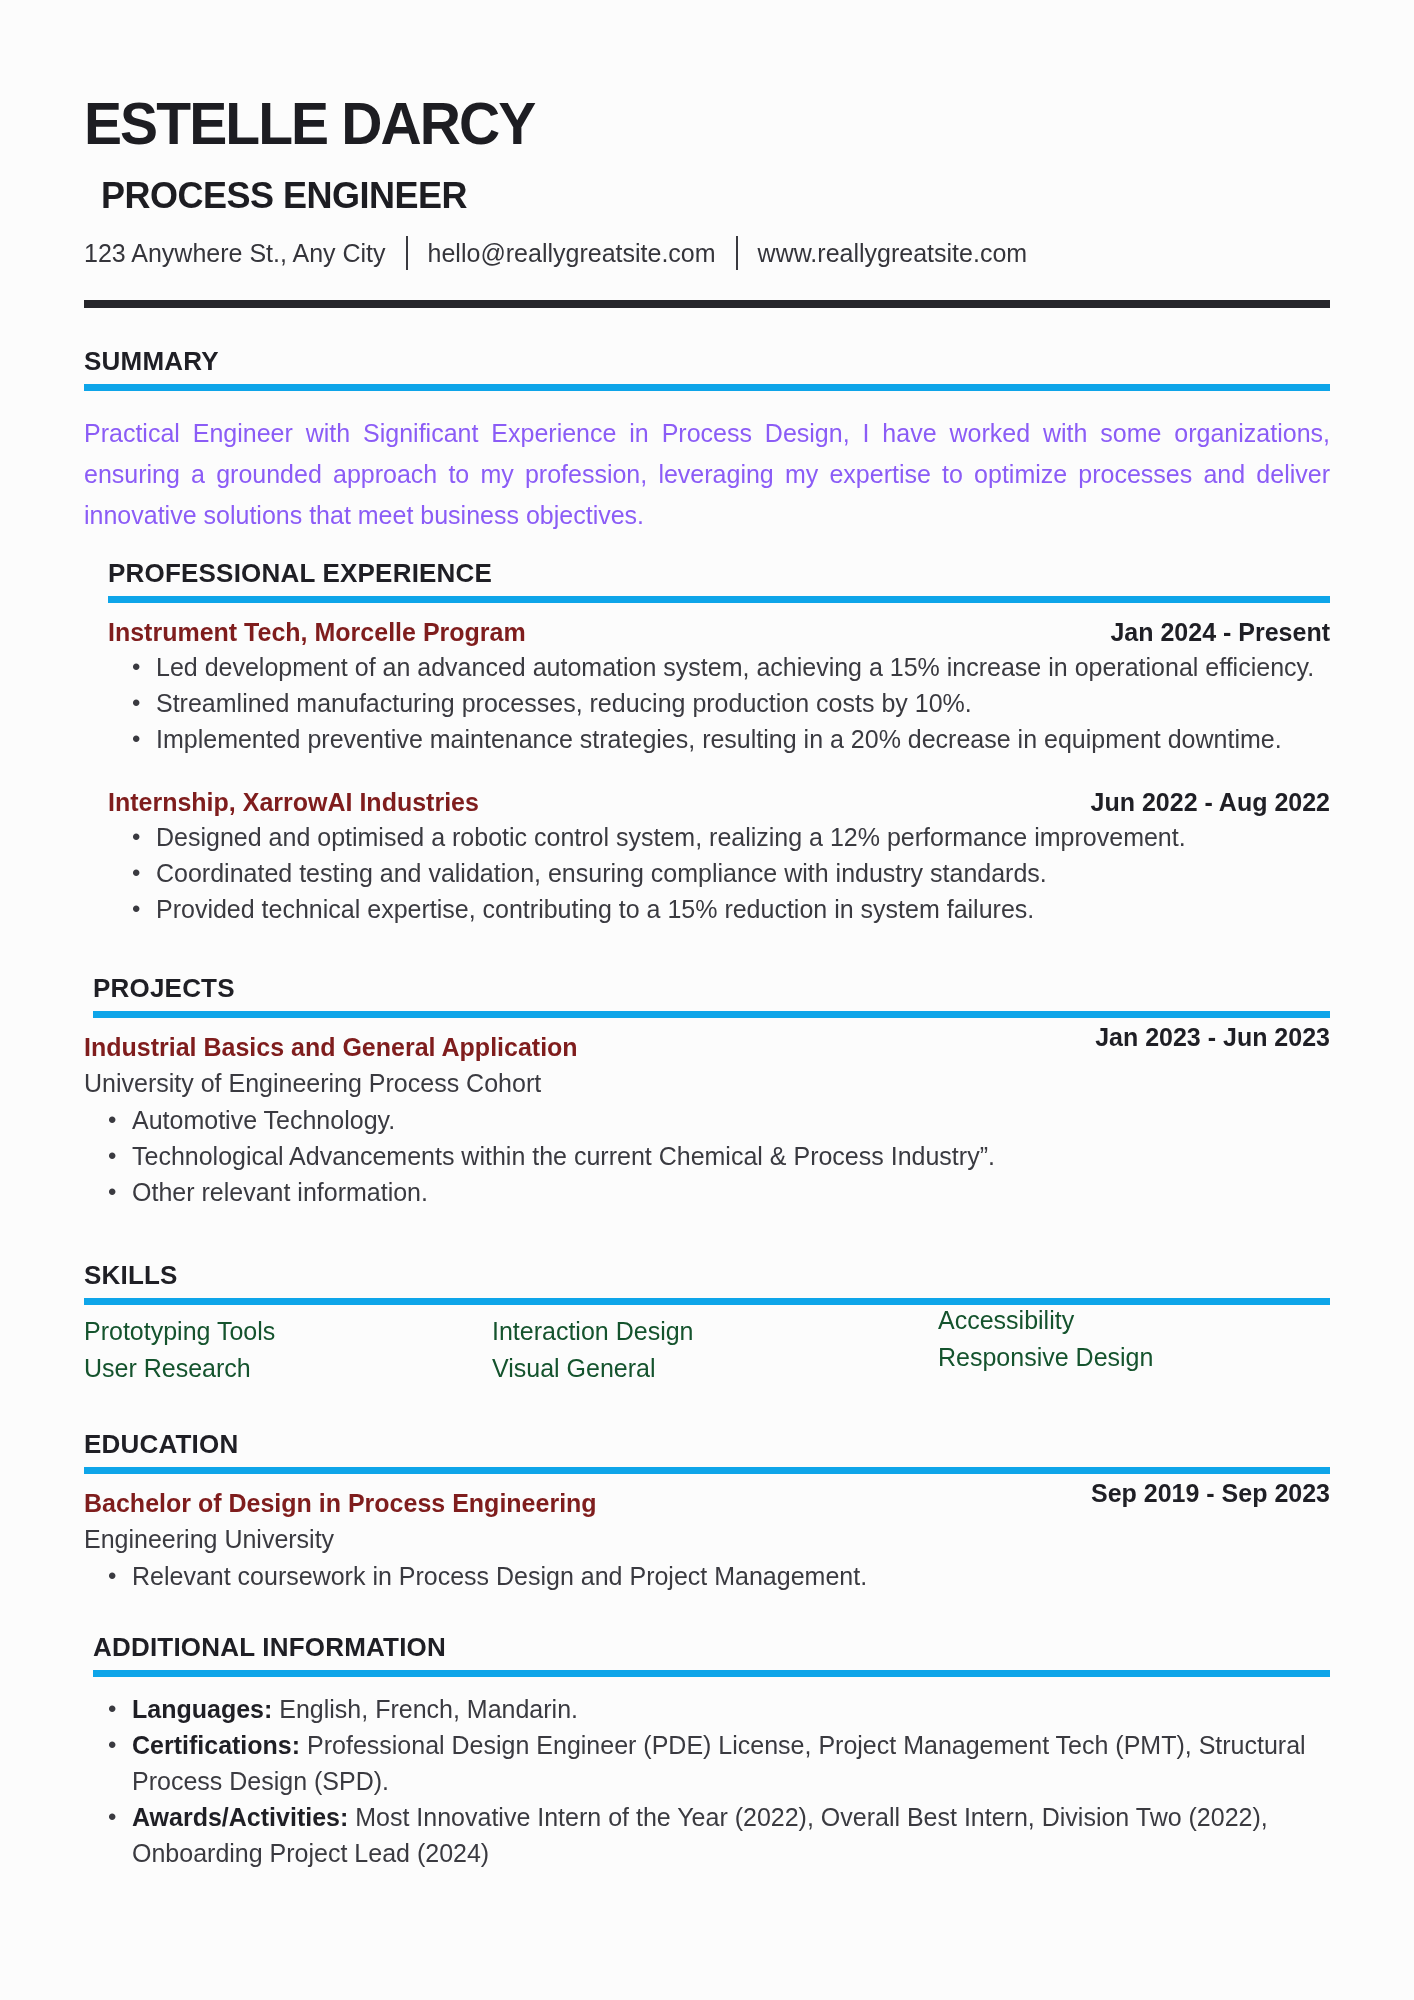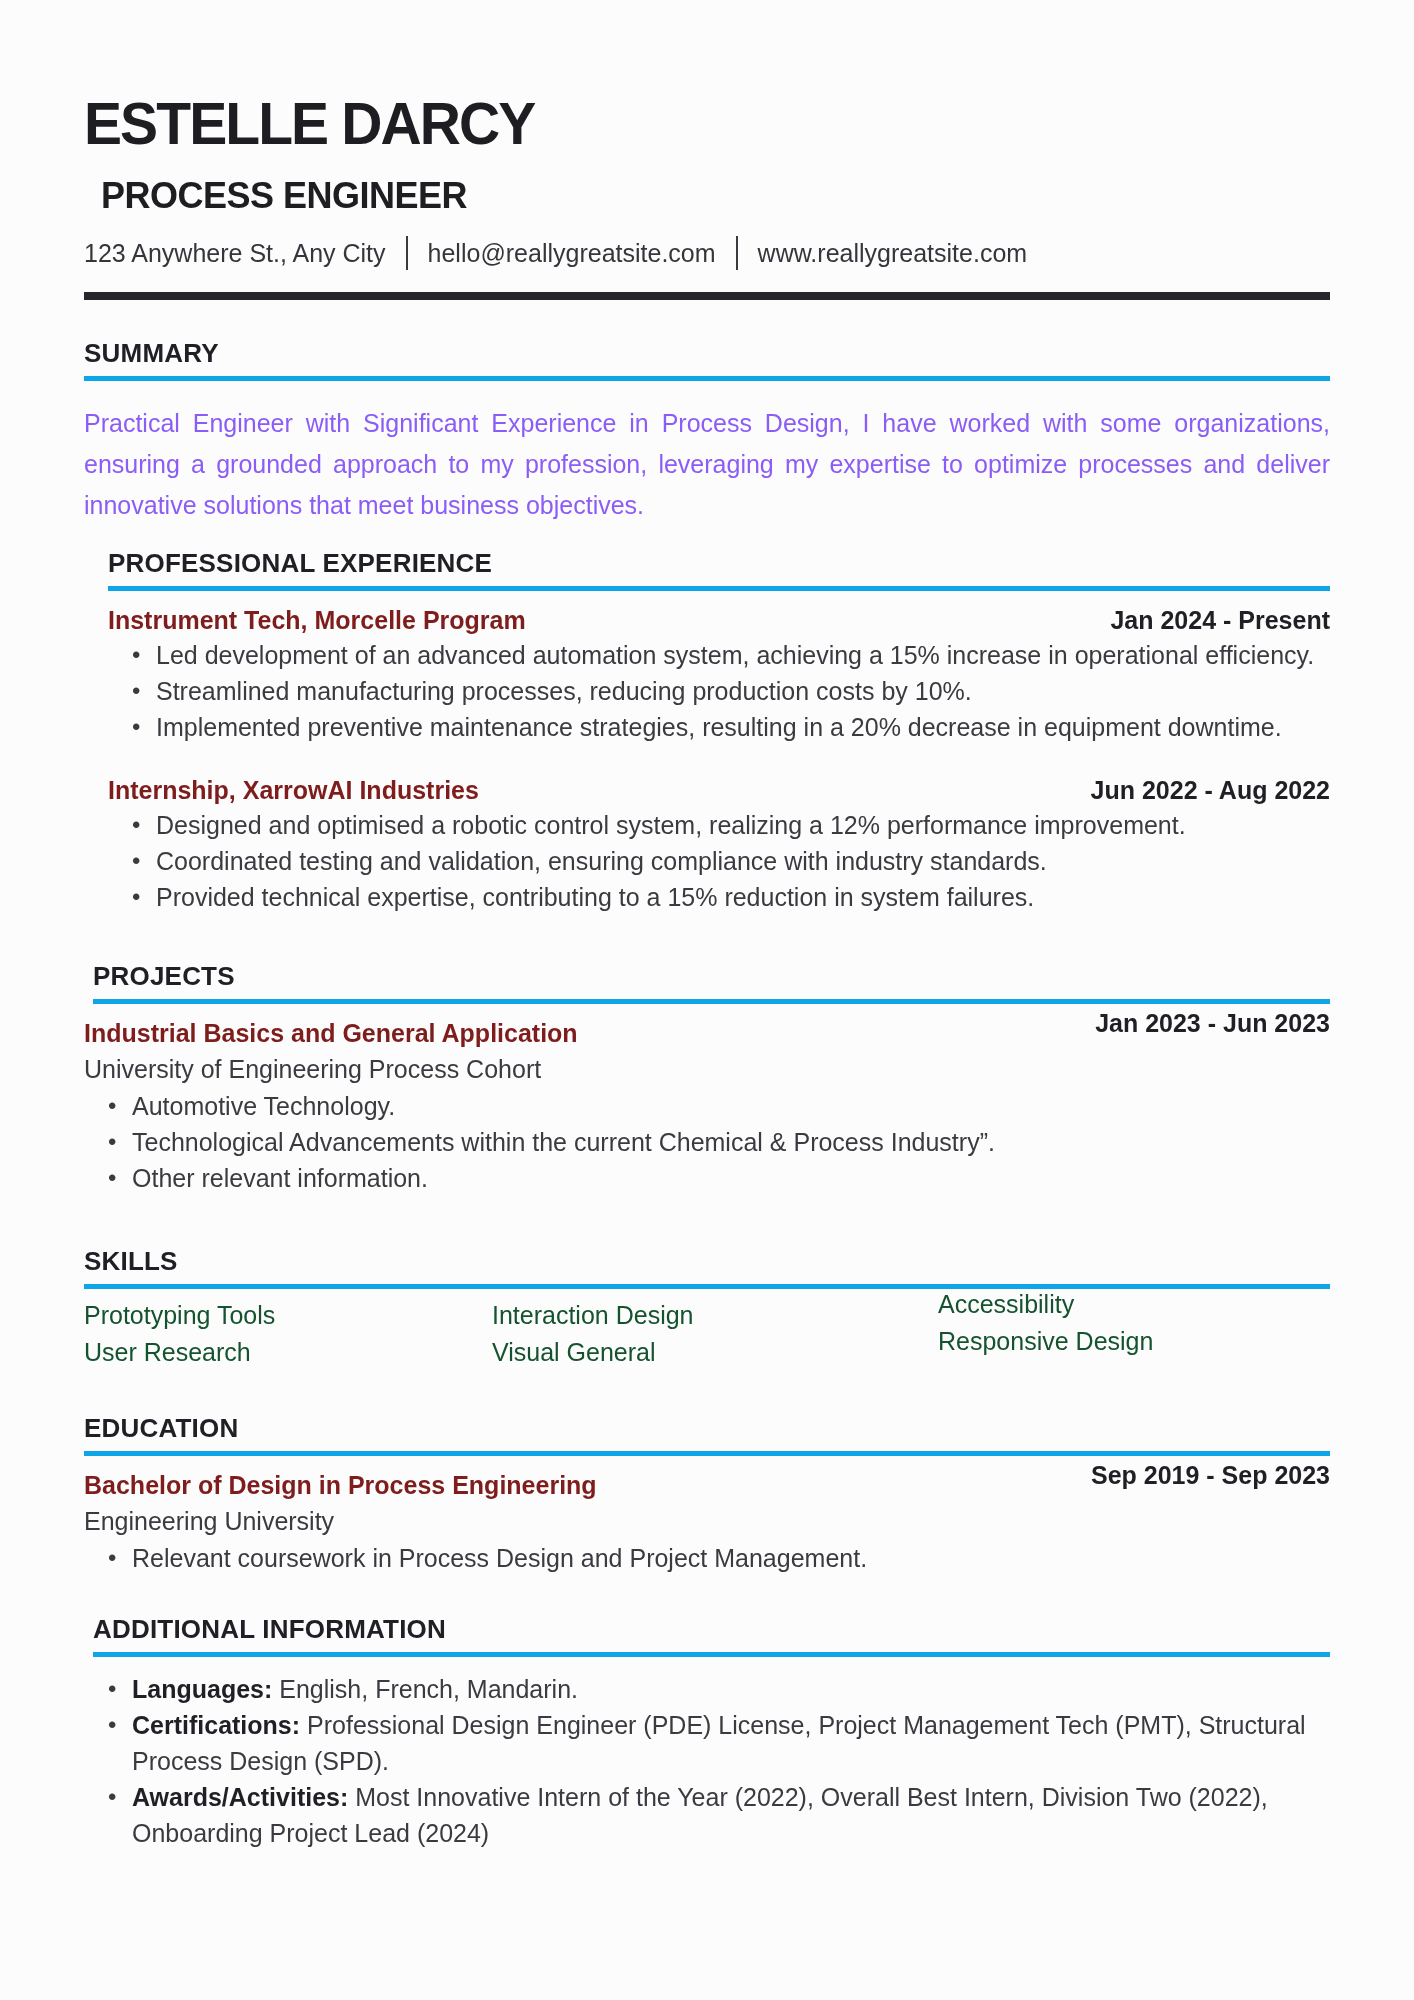--- a/index.html
+++ b/index.html
@@ -22,31 +22,31 @@
     white-space: nowrap;
   }
   .role {
     margin: 0 0 22px 17px;
     font-size: 36px; line-height: 1; font-weight: bold;
     letter-spacing: -0.5px; color: #1d1d22;
   }
   .contact {
     display: flex; align-items: center; gap: 20px;
     font-size: 25px; line-height: 32px; color: #35353b;
-    margin-bottom: 22px;
+    margin-bottom: 30px;
     text-align: center;
   }
   .vdiv { width: 2px; height: 34px; background: #3a3a40; flex: 0 0 auto; }
   .thick-rule { height: 8px; background: #26262b; margin-bottom: 40px; }
 
   
   h2.sec-head {
     margin: 0; font-size: 26px; line-height: 1; font-weight: bold;
     color: #1f1f25; letter-spacing: 0.2px;
-    padding-bottom: 10px; border-bottom: 5px solid #0ea5e9;
+    padding-bottom: 10px; border-bottom: 7px solid #0ea5e9;
   }
   .inset h2.sec-head { margin-left: 9px; }
 
   .sec-summary { margin-top: 0; }
   .sec-experience { margin-top: 24px; margin-left: 24px; }
   .sec-projects { margin-top: 48px; }
   .sec-skills { margin-top: 52px; }
   .sec-education { margin-top: 44px; }
   .sec-additional { margin-top: 40px; }
 

